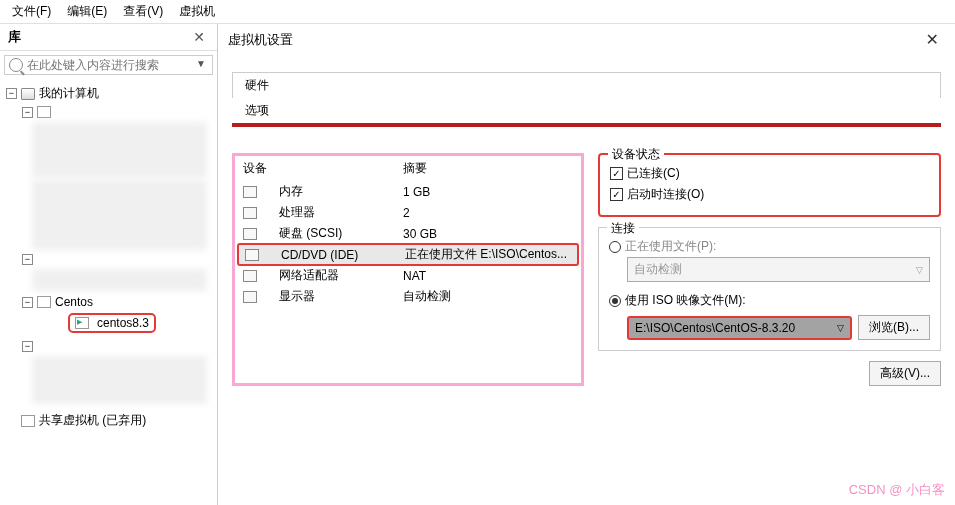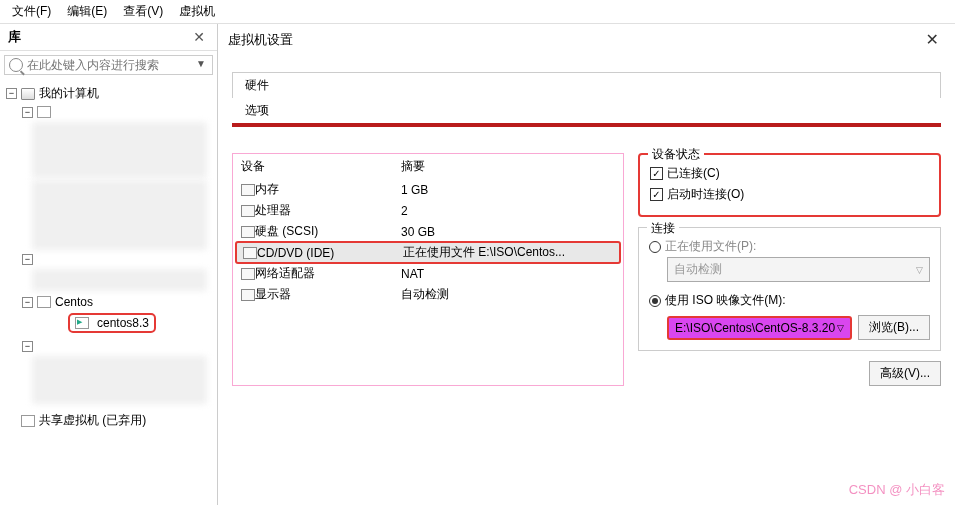--- a/index.html
+++ b/index.html
@@ -39,44 +39,44 @@
     .dialog-titlebar { display: flex; align-items: center; padding: 6px 10px; }
     .dialog-title { flex: 1; font-size: 13px; }
     .dialog-close { font-size: 16px; color: #333; cursor: pointer; padding: 0 6px; }
     
     .tabs { display: flex; margin: 16px 14px; border-bottom: 4px solid #b91c1c; flex-direction: column; }
     .tab { padding: 4px 12px; border: 1px solid transparent; cursor: pointer; border-bottom: none; }
     .tab.active { border-color: #ccc; background: #fff; position: relative; top: 1px; }
     
     .dialog-body { display: flex; padding: 10px 14px; gap: 14px; }
     
-    .device-list { width: 392px; border: 1px solid #f9a8d4; }
+    .device-list { width: 352px; border: 3px solid #f9a8d4; }
     .dev-header { display: flex; font-weight: normal; padding: 4px 8px; }
     .dev-header .col1 { width: 160px; }
     .dev-row { display: flex; align-items: center; padding: 2px 8px; }
-    .dev-row .col1 { width: 160px; display: flex; align-items: center; gap: 0; }
+    .dev-row .col1 { width: 160px; display: flex; align-items: center; gap: 22px; }
     .dev-row.selected { background: #e8e8e8; }
     .dev-row.highlight { border: 2.5px solid #e53935; border-radius: 3px; margin: -1px 2px; padding: 1px 6px; }
     .dev-icon { width: 14px; height: 12px; display: inline-block; border: 1px solid #888; background: #f8f8f8; }
     
     .right-panel { flex: 1; position: relative; }
     .fieldset { border: 1px solid #ccc; padding: 8px 10px 10px; margin-bottom: 10px; position: relative; }
     .fieldset-title { position: absolute; top: -8px; left: 8px; background: #fff; padding: 0 4px; }
     .fieldset.red { border: 2.5px solid #e53935; border-radius: 4px; }
     .fieldset.red .fieldset-title { top: -9px; }
     
     .checkbox-row, .radio-row { display: flex; align-items: center; gap: 4px; padding: 2px 0; }
     .checkbox { width: 13px; height: 13px; border: 1px solid #333; display: inline-flex; align-items: center; justify-content: center; font-size: 10px; }
     .radio { width: 12px; height: 12px; border: 1px solid #333; border-radius: 50%; display: inline-flex; align-items: center; justify-content: center; }
     .radio.checked::after { content: ''; width: 6px; height: 6px; background: #333; border-radius: 50%; }
     
     .dropdown { border: 1px solid #aaa; padding: 3px 6px; display: flex; align-items: center; background: #f4f4f4; }
     .dropdown.disabled { color: #999; }
     .dropdown .dd-arrow { margin-left: auto; font-size: 9px; }
-    .dropdown.red { border: 2.5px solid #e53935; border-radius: 3px; background: #d946ef; }
+    .dropdown.red { border: 2.5px solid #e53935; border-radius: 3px; background: #a3a3a3; }
     
     .btn { border: 1px solid #aaa; background: #f4f4f4; padding: 3px 10px; cursor: pointer; }
     .btn-row-right { display: flex; justify-content: flex-end; margin-top: 8px; }
     
     .indent { margin-left: 18px; }
     
     .watermark { position: absolute; right: 10px; bottom: 6px; color: #ec4899; font-size: 13px; opacity: 0.6; }
   </style>
 </head>
 <body>

